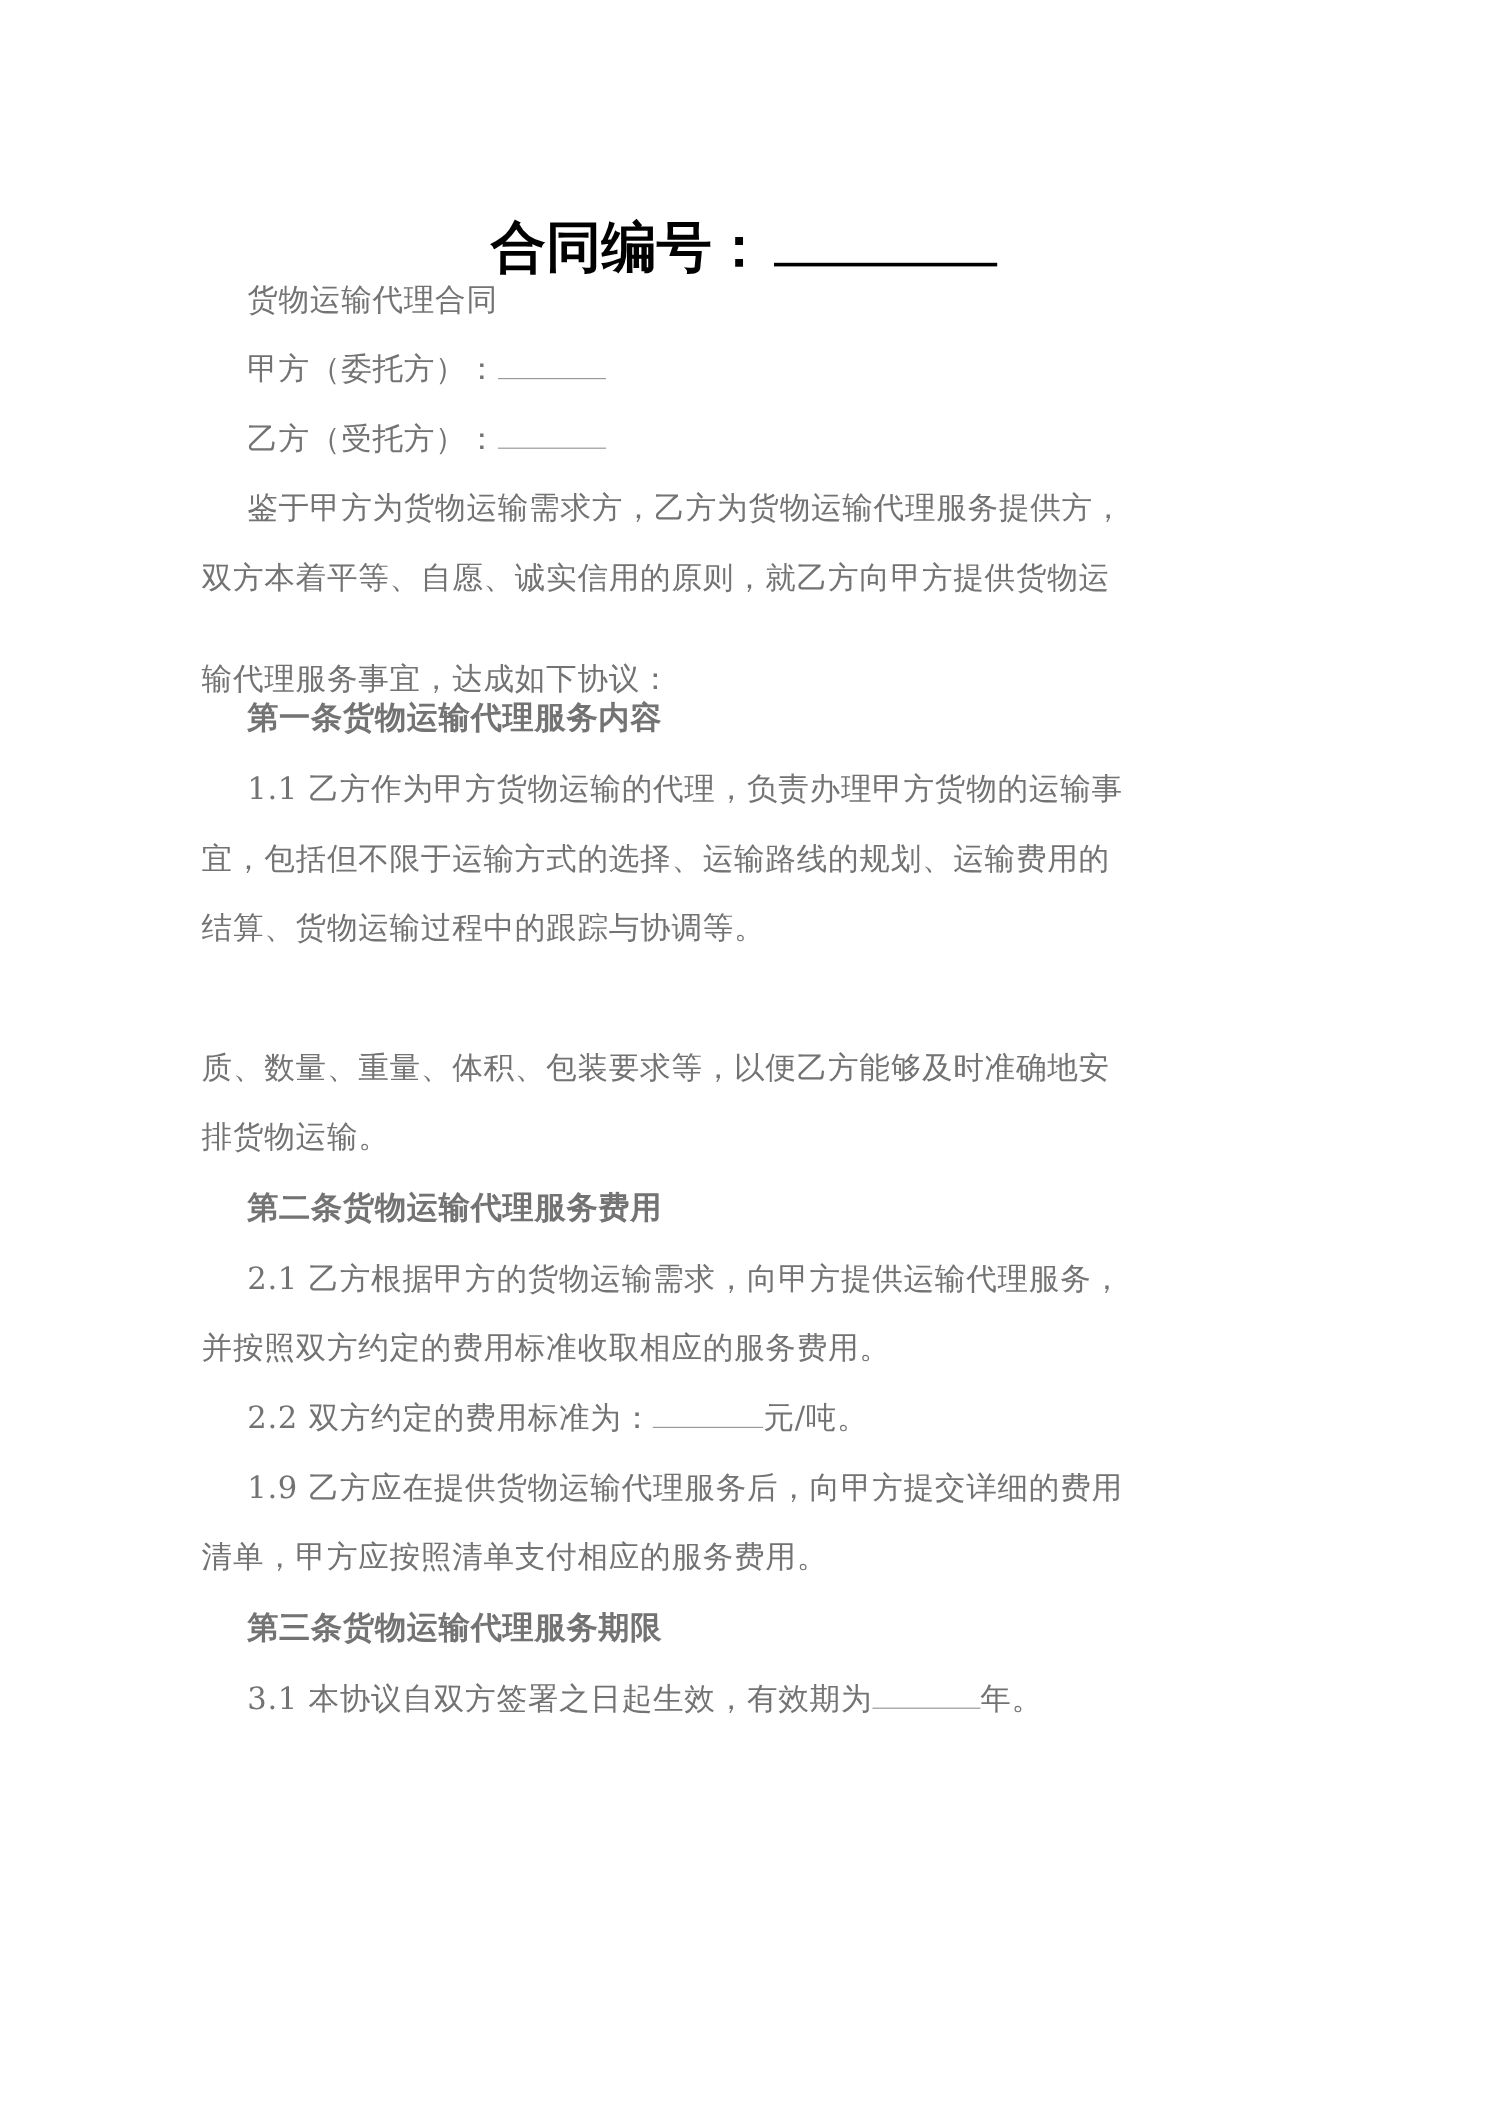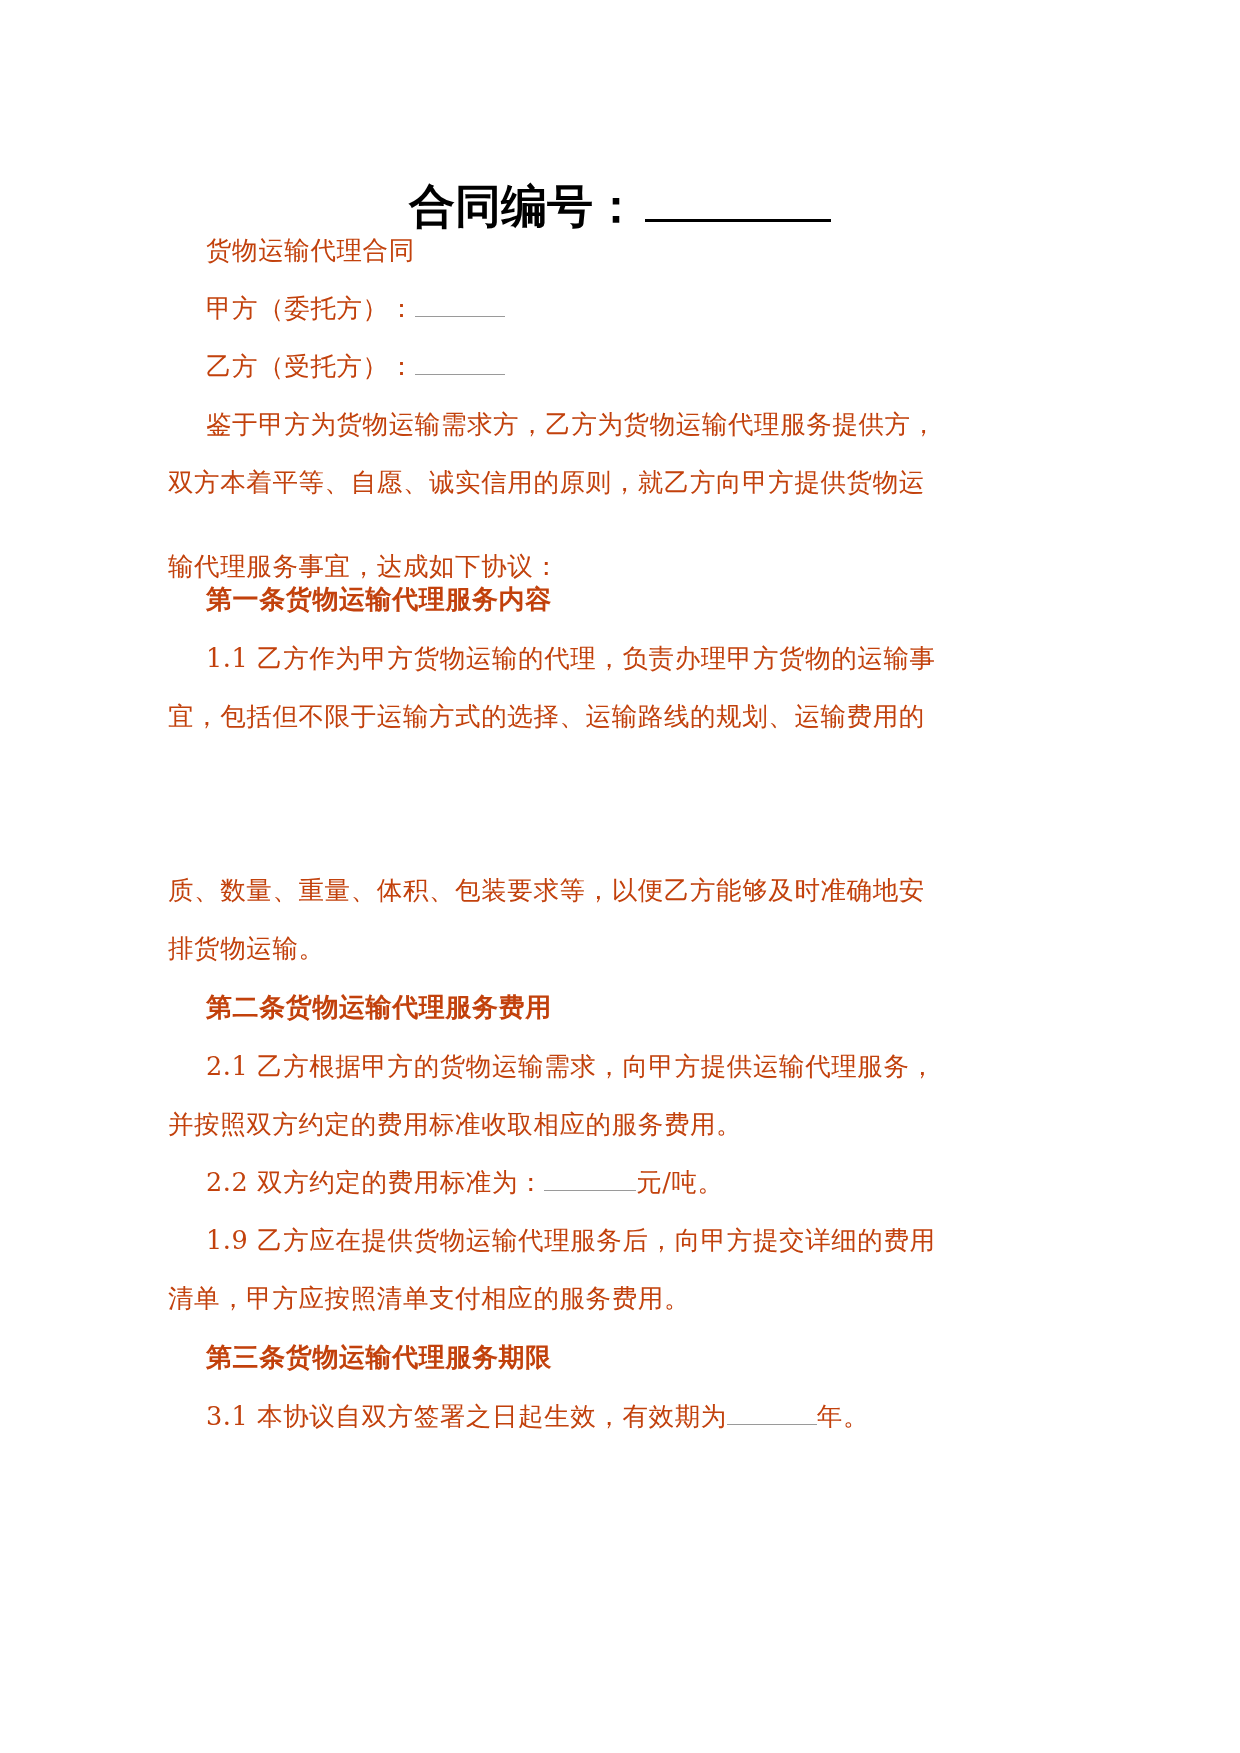--- a/index.html
+++ b/index.html
@@ -11,21 +11,21 @@
     font-family: "DejaVu Sans", "Liberation Sans", sans-serif;
     font-weight: bold; font-size: 46px; color: #000; line-height: 56px;
   }
   .title .blank {
     display: inline-block; width: 186px; height: 40px;
     border-bottom: 3px solid #000; vertical-align: baseline; margin-left: 6px;
   }
   .line {
     position: absolute; left: 168px; width: 780px;
     font-family: "DejaVu Serif", "Liberation Serif", serif;
-    font-size: 25.5px; color: #c2410c; line-height: 34px; white-space: nowrap;
+    font-size: 25.5px; color: #737373; line-height: 34px; white-space: nowrap;
     letter-spacing: 0.6px;
   }
   .line.indent { left: 206px; }
   .line.heading { font-family: "DejaVu Sans", "Liberation Sans", sans-serif; font-weight: bold; font-size: 26px; }
   .fill {
     display: inline-block; height: 24px; border-bottom: 1.5px solid #9a9a9a; vertical-align: baseline;
   }
   .fill.w90 { width: 90px; }
   .fill.w92 { width: 92px; }
 </style>
@@ -49,20 +49,21 @@
   </div>
 
   <div class="line indent" style="top:407px;">鉴于甲方为货物运输需求方，乙方为货物运输代理服务提供方，</div>
   <div class="line" style="top:465px;">双方本着平等、自愿、诚实信用的原则，就乙方向甲方提供货物运</div>
   <div class="line" style="top:523px;margin-top:26px;">输代理服务事宜，达成如下协议：</div>
 
   <div class="line indent heading" style="top:582px;">第一条货物运输代理服务内容</div>
 
   <div class="line indent" style="top:641px;">1.1 乙方作为甲方货物运输的代理，负责办理甲方货物的运输事</div>
   <div class="line" style="top:699px;">宜，包括但不限于运输方式的选择、运输路线的规划、运输费用的</div>
+  <div class="line" style="top:757px;">结算、货物运输过程中的跟踪与协调等。</div>
 
   <div class="line" style="top:873px;">质、数量、重量、体积、包装要求等，以便乙方能够及时准确地安</div>
   <div class="line" style="top:931px;">排货物运输。</div>
 
   <div class="line indent heading" style="top:990px;">第二条货物运输代理服务费用</div>
 
   <div class="line indent" style="top:1049px;">2.1 乙方根据甲方的货物运输需求，向甲方提供运输代理服务，</div>
   <div class="line" style="top:1107px;">并按照双方约定的费用标准收取相应的服务费用。</div>
 
   <div class="line indent" style="top:1165px;">

